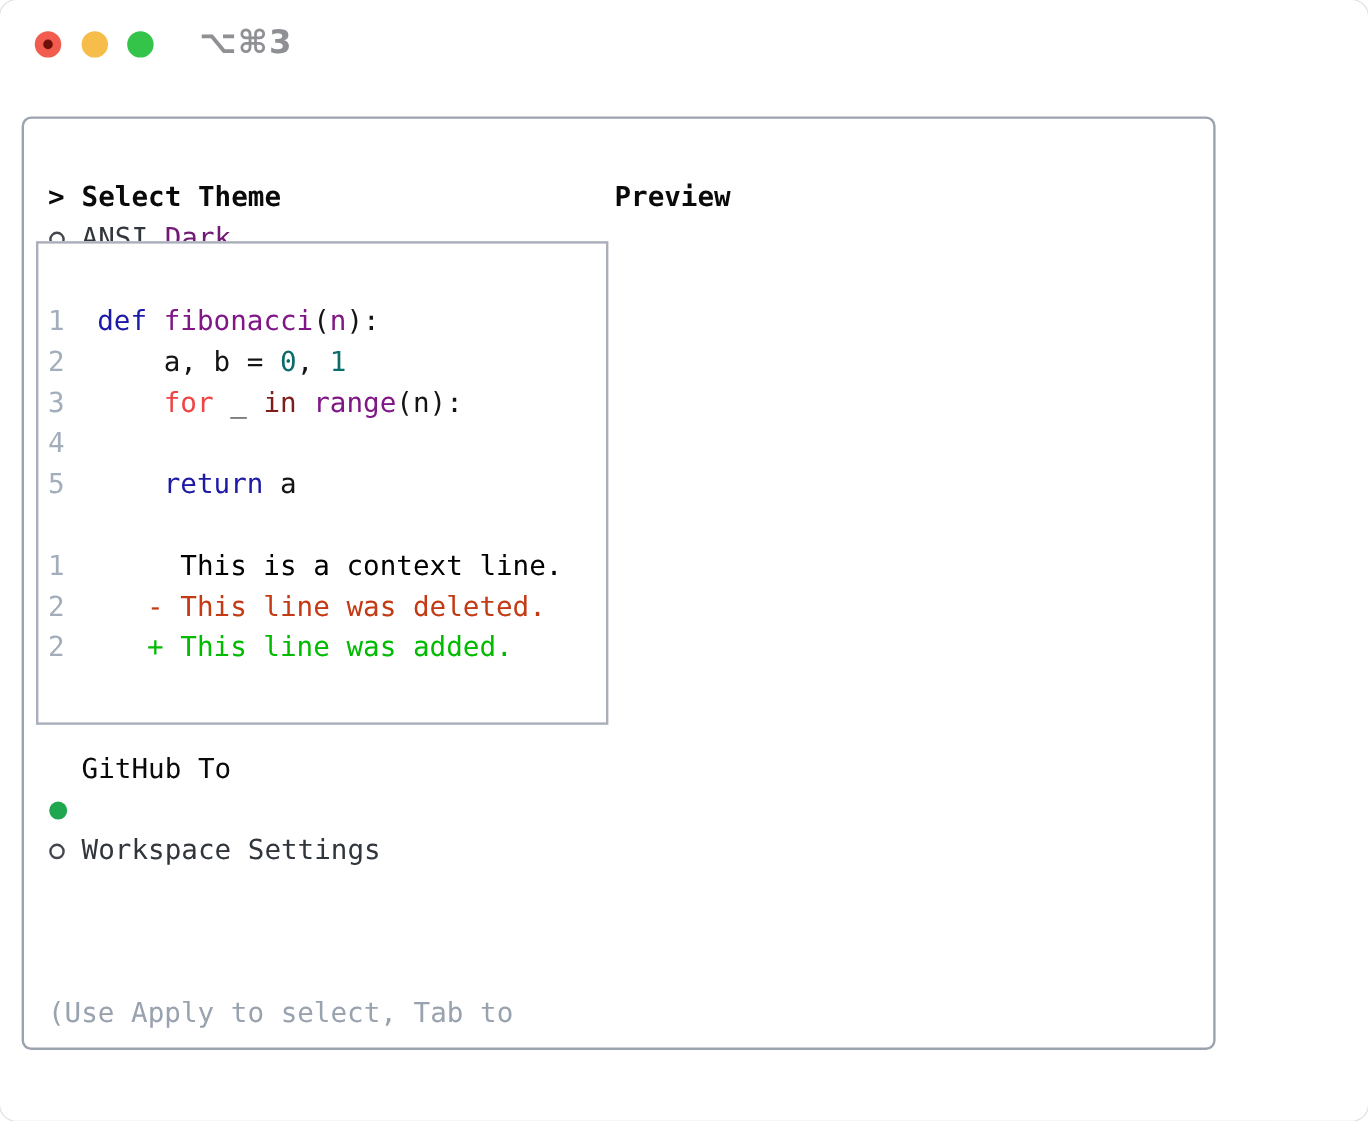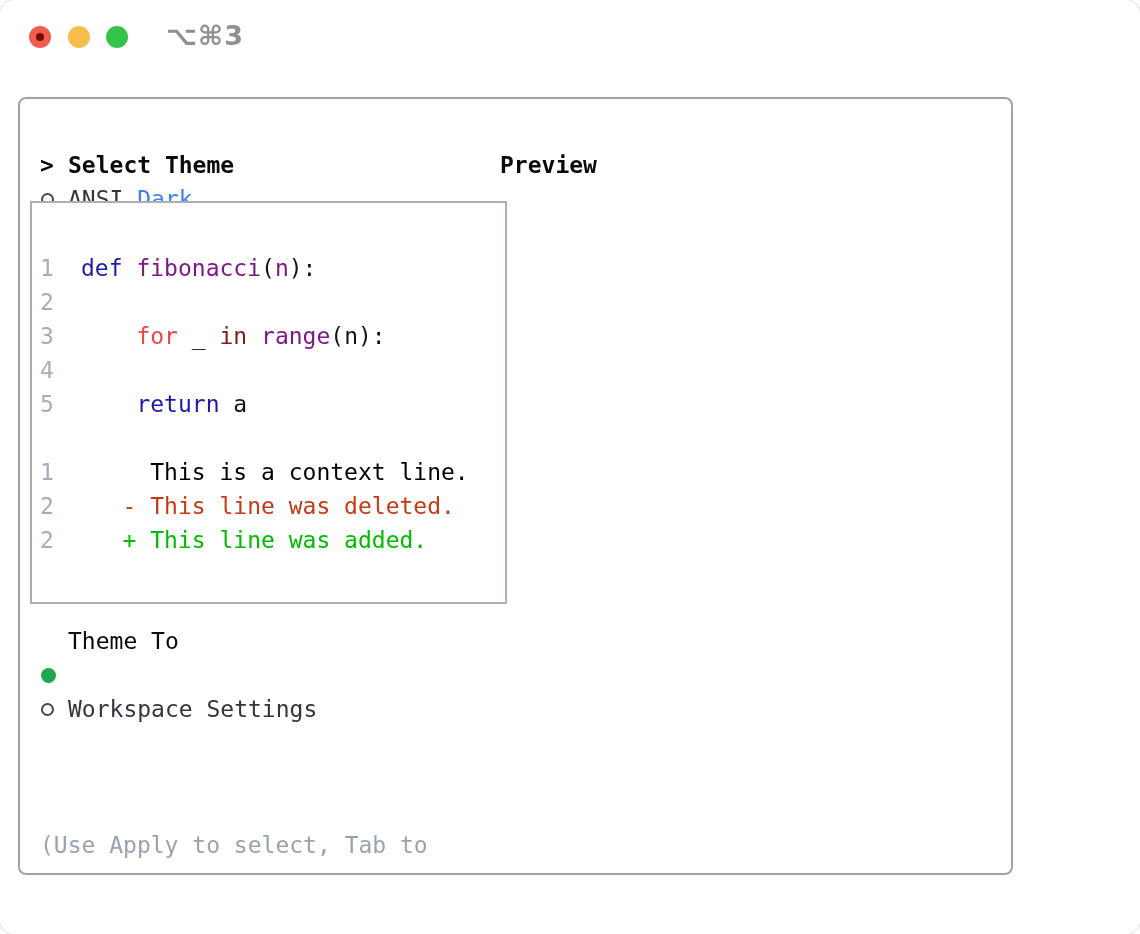--- a/index.html
+++ b/index.html
@@ -41,26 +41,26 @@
   .prompt { font-weight: bold; color: #0a0a0a; }
   .section-title { font-weight: bold; color: #0a0a0a; }
   .section-title2 { font-weight: normal; color: #0a0a0a; }
   .circle {
     width: 13px; height: 13px; border-radius: 50%;
     border: 2px solid #43474d; background: transparent; margin-left: 1px;
   }
   .circle.sel { border: none; width: 15px; height: 15px; background: var(--green); }
   .item-name { color: #31363d; }
   .item-name.sel { color: var(--green); }
-  .item-tag { color: #3b82f6; text-decoration: underline; }
+  .item-tag { color: #701a75; text-decoration: underline; }
   .hint { font-size: 23px; color: #99a2af; line-height: 34px; white-space: pre; }
 
   
   .right-col { position: absolute; left: 480px; top: 49px; }
-  .preview-title { height: 34px; display: flex; align-items: center; font-size: 23px; font-weight: bold; color: #0a0a0a; margin-left: 0px; }
+  .preview-title { height: 34px; display: flex; align-items: center; font-size: 23px; font-weight: bold; color: #0a0a0a; margin-left: 12px; }
   .preview-box {
     position: absolute; left: 10px; top: 102px; width: 477px; height: 403px;
     border: 2px solid #a8afba; background: #ffffff;
     padding: 48px 0 0 8px; overflow: hidden;
   }
   .pline { display: flex; height: 34px; align-items: center; font-size: 23px; }
   .pnum { width: 41px; flex: 0 0 41px; color: #a3aebc; white-space: pre; }
   .pcode { white-space: pre; }
 </style>
 </head>
@@ -97,21 +97,21 @@
           <div class="row"><span class="marker"><span class="circle"></span></span><span class="item-name">Default Light</span><span class="item-tag"> Light</span></div>
           <div class="row"><span class="marker"><span class="circle"></span></span><span class="item-name">GitHub Light</span><span class="item-tag"> Light</span></div>
           <div class="row"><span class="marker"><span class="circle sel"></span></span><span class="item-name sel">Google Code</span><span class="item-tag"> Light</span></div>
           <div class="row"><span class="marker"><span class="circle"></span></span><span class="item-name">XCode</span><span class="item-tag"> Light</span></div>
         </div>
 
       <div class="row"></div>
 
       <div class="row">
         <span class="marker"></span>
-        <span class="section-title2">Theme To</span>
+        <span class="section-title2">GitHub To</span>
       </div>
 
       <div id="apply-list">
           <div class="row"><span class="marker"><span class="circle sel"></span></span></div>
           <div class="row"><span class="marker"><span class="circle"></span></span><span class="item-name">Workspace Settings</span></div>
         </div>
 
       <div class="row"></div>
 
       <div class="hint">
@@ -123,20 +123,21 @@
     <div class="right-col">
       <div class="preview-title">Preview</div>
     </div>
     <div class="preview-box" id="preview-box">
         <div class="pline">
           <span class="pnum">1</span>
           <span class="pcode"><span style="color: rgb(29, 26, 166);">def</span><span style="color: rgb(20, 20, 20);"> </span><span style="color: rgb(128, 23, 134); text-align: right;">fibonacci</span><span style="color: rgb(20, 20, 20);">(</span><span style="color: rgb(128, 23, 134);">n</span><span style="color: rgb(20, 20, 20);">):</span></span>
         </div>
         <div class="pline">
           <span class="pnum">2</span>
+          <span class="pcode"><span style="color: rgb(20, 20, 20);">    a, b = </span><span style="color: rgb(11, 108, 108);">0</span><span style="color: rgb(20, 20, 20);">, </span><span style="color: rgb(11, 108, 108);">1</span></span>
         </div>
         <div class="pline">
           <span class="pnum">3</span>
           <span class="pcode"><span style="color: rgb(20, 20, 20);">    </span><span style="color: #ef4444;">for</span><span style="color: rgb(20, 20, 20);"> _ </span><span style="color: #7f1d1d;">in</span><span style="color: rgb(20, 20, 20);"> </span><span style="color: rgb(128, 23, 134);">range</span><span style="color: rgb(20, 20, 20);">(n):</span></span>
         </div>
         <div class="pline">
           <span class="pnum">4</span>
         </div>
         <div class="pline">
           <span class="pnum">5</span>

